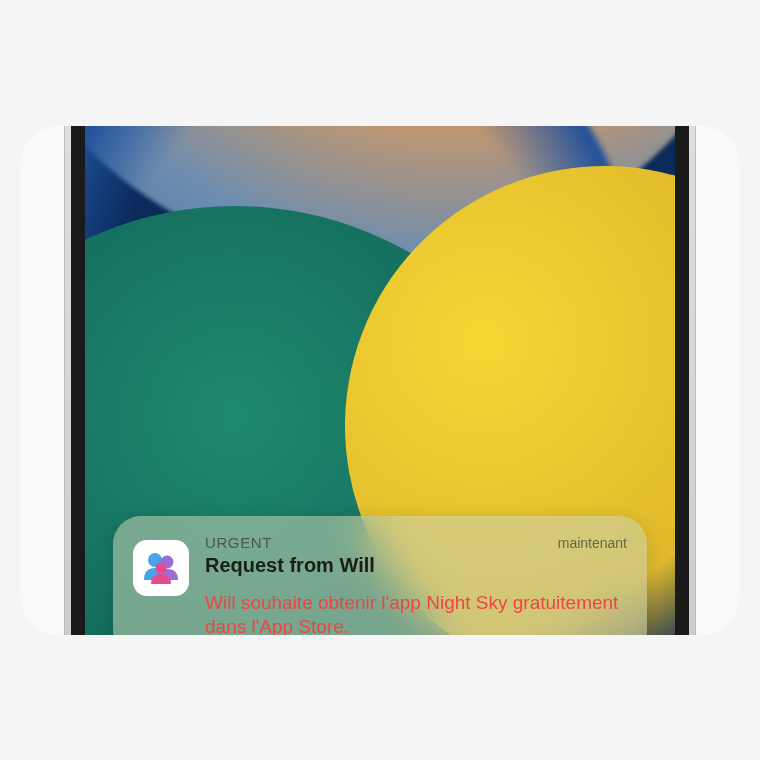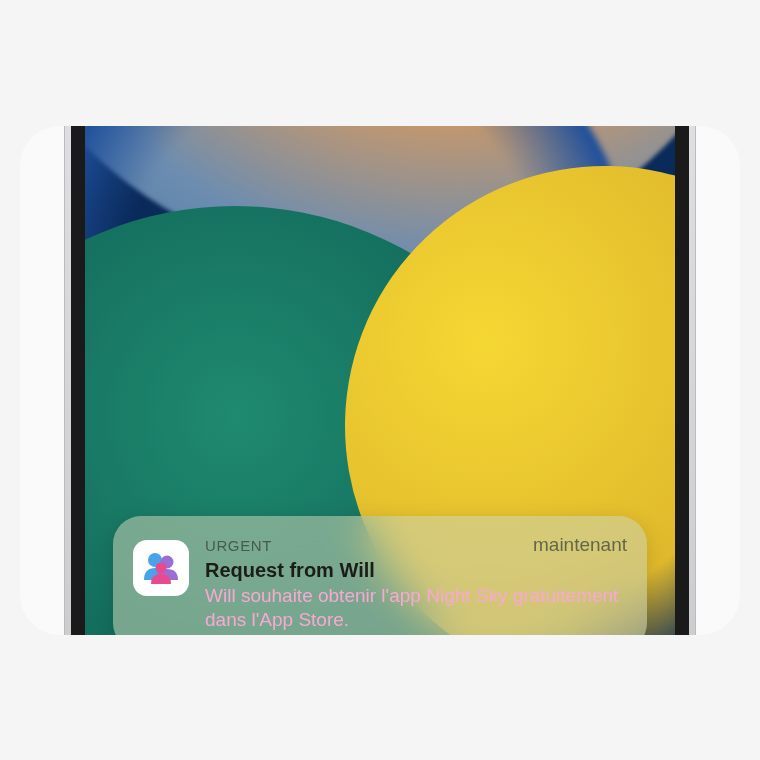--- a/index.html
+++ b/index.html
@@ -116,33 +116,33 @@
       align-items: baseline;
       margin-bottom: 3px;
     }
     .notif-category {
       font-size: 15px;
       letter-spacing: 0.6px;
       color: rgba(60,70,55,0.8);
       font-weight: 500;
     }
     .notif-time {
-      font-size: 19px;
+      font-size: 14px;
       color: rgba(60,70,55,0.75);
       margin-left: 48px;
     }
     .notif-title {
       font-size: 20px;
       font-weight: 600;
       color: #1b1d18;
-      margin-bottom: 2px;
+      margin-bottom: 14px;
     }
     .notif-body {
       font-size: 19px;
-      color: #f9a8d4;
+      color: #ef4444;
       line-height: 1.3;
     }
     .quick-actions {
       position: absolute;
       left: 0; right: 0;
       top: 840px;
       display: flex;
       justify-content: space-between;
       padding: 0 48px;
     }

